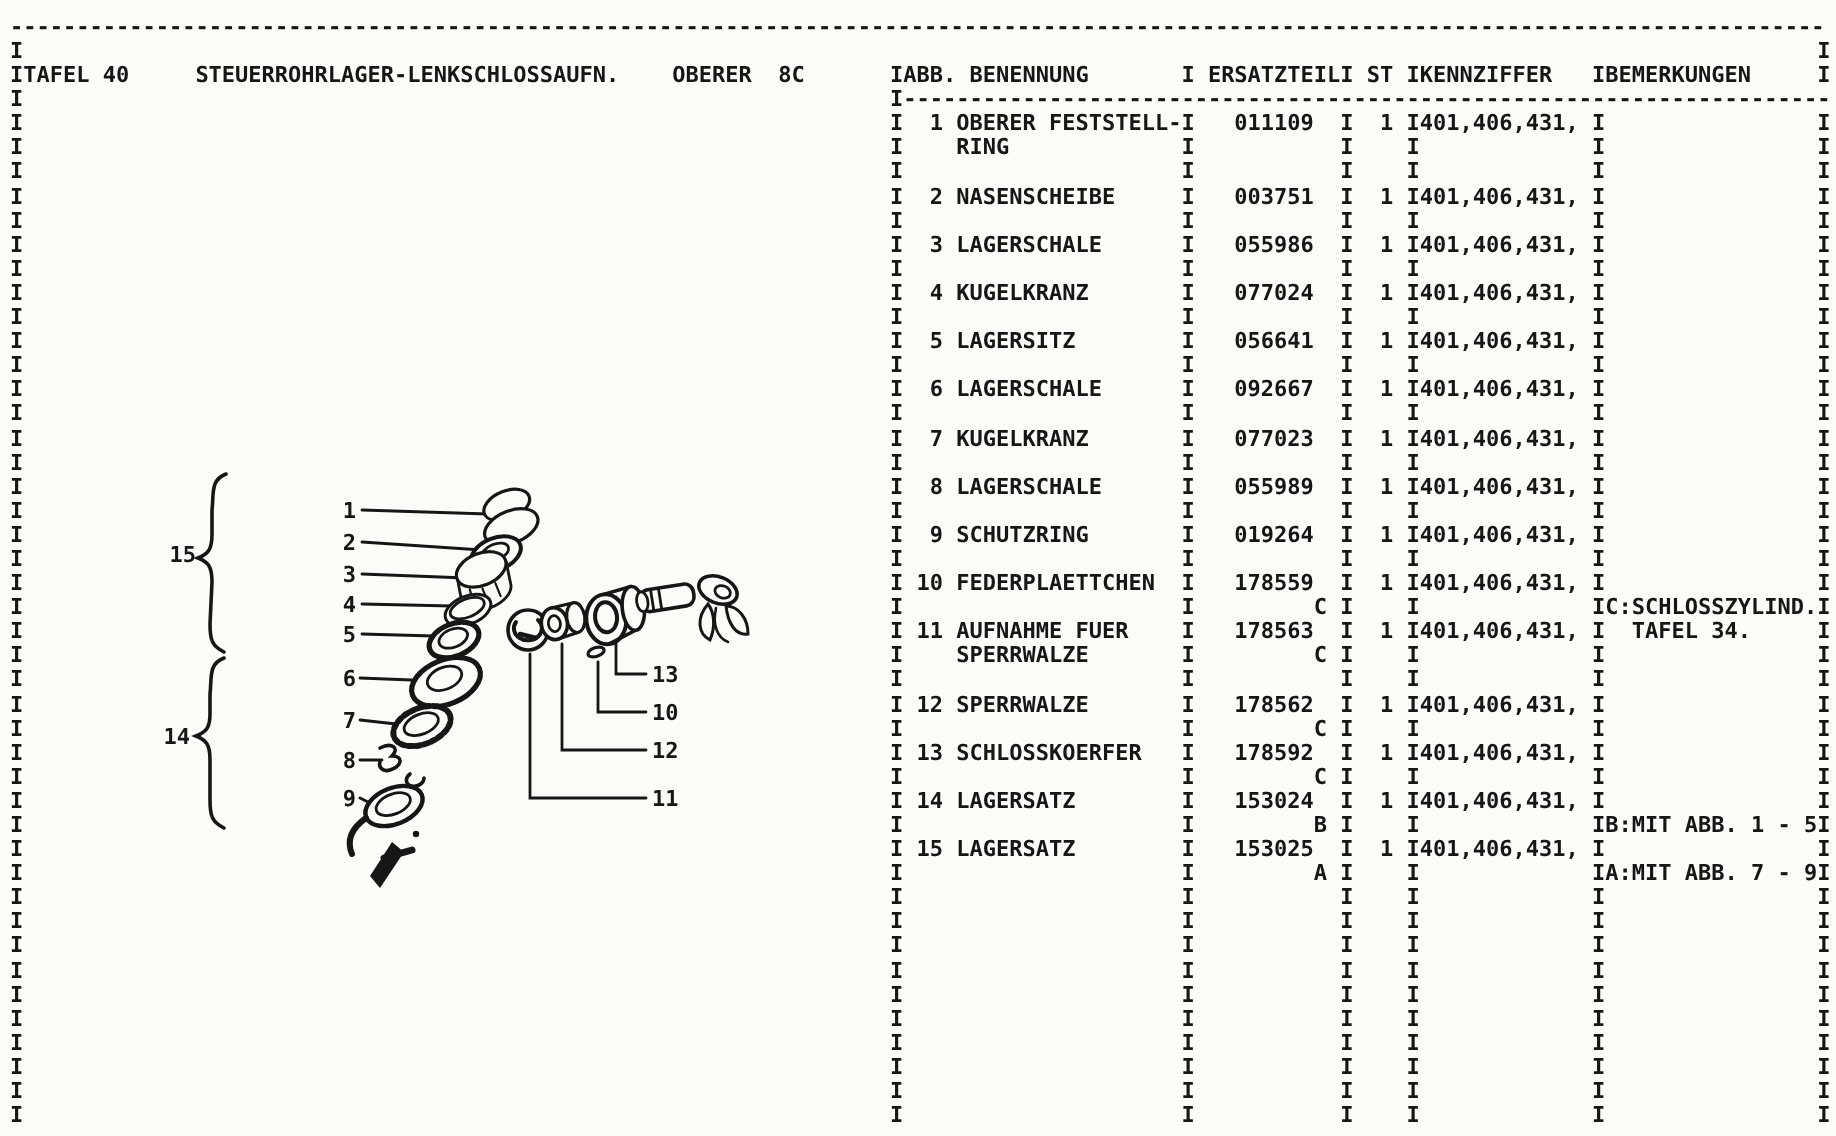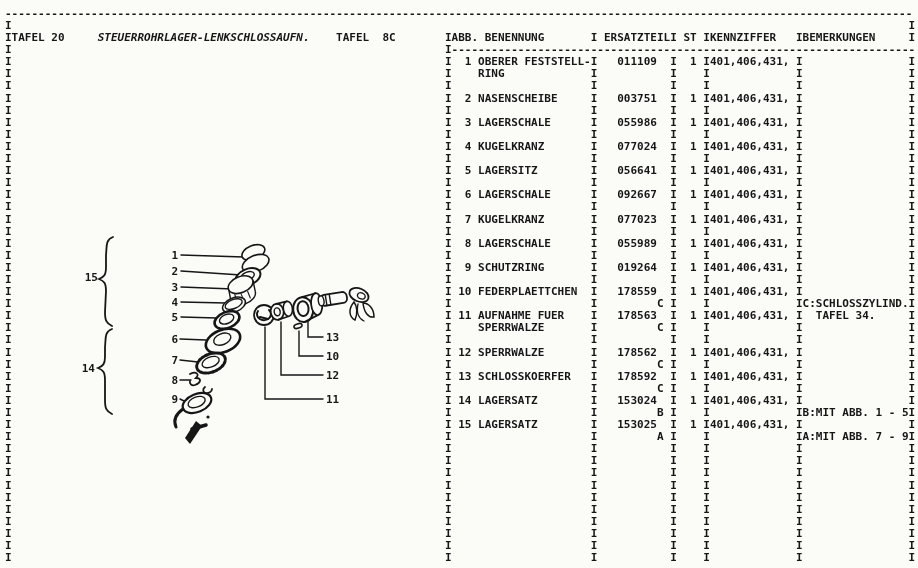--- a/index.html
+++ b/index.html
@@ -8,21 +8,21 @@
     font-family:"DejaVu Sans Mono","Liberation Mono",monospace;
     font-weight:700;color:#161616;
   }
   .mono{
     position:absolute;margin:0;white-space:pre;
     font-size:11px;line-height:12.1px;letter-spacing:0;
   }
   #dashline{left:5px;top:8px;}
   #leftBorder{left:5px;top:20px;}
   #tafelLine{left:11.6px;top:32.2px;}
-  #tafelLine .g5{margin-left:5ch;font-style:italic;}
+  #tafelLine .g5{margin-left:5ch;}
   #tafelLine .g4{margin-left:4ch;}
   #tafelLine .g2{margin-left:2ch;margin-top:43px;}
   #tableText{left:445px;top:20px;}
   svg.diagram{position:absolute;left:0;top:0;pointer-events:none;}
   svg.diagram text{font-family:"DejaVu Sans Mono","Liberation Mono",monospace;font-size:11px;font-weight:700;fill:#161616;}
 </style>
 </head>
 <body>
 
 <div class="page">
@@ -67,21 +67,21 @@
 I
 I
 I
 I
 I
 I
 I
 I
 I</pre>
 
-  <div class="mono" id="tafelLine"><span>TAFEL 20</span><span class="g5">STEUERROHRLAGER-LENKSCHLOSSAUFN.</span><span class="g4">TAFEL</span><span class="g2">8C</span></div>
+  <div class="mono" id="tafelLine"><span>TAFEL 40</span><span class="g5">STEUERROHRLAGER-LENKSCHLOSSAUFN.</span><span class="g4">OBERER</span><span class="g2">8C</span></div>
 
   <pre class="mono" id="tableText">                                                                      I
 IABB. BENENNUNG       I ERSATZTEILI ST IKENNZIFFER   IBEMERKUNGEN     I
 I----------------------------------------------------------------------
 I  1 OBERER FESTSTELL-I   011109  I  1 I401,406,431, I                I
 I    RING             I           I    I             I                I
 I                     I           I    I             I                I
 I  2 NASENSCHEIBE     I   003751  I  1 I401,406,431, I                I
 I                     I           I    I             I                I
 I  3 LAGERSCHALE      I   055986  I  1 I401,406,431, I                I

